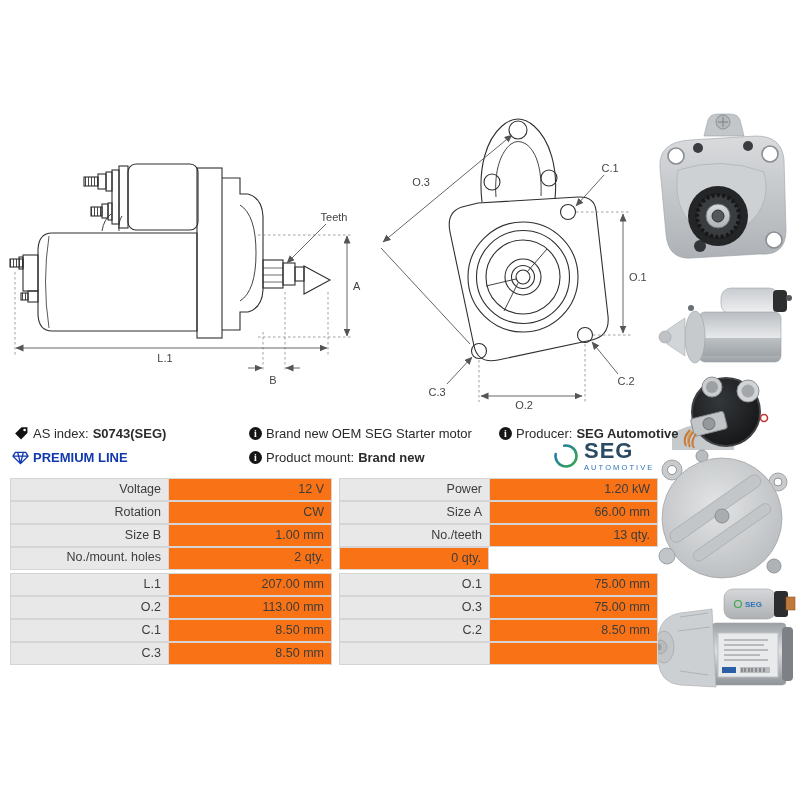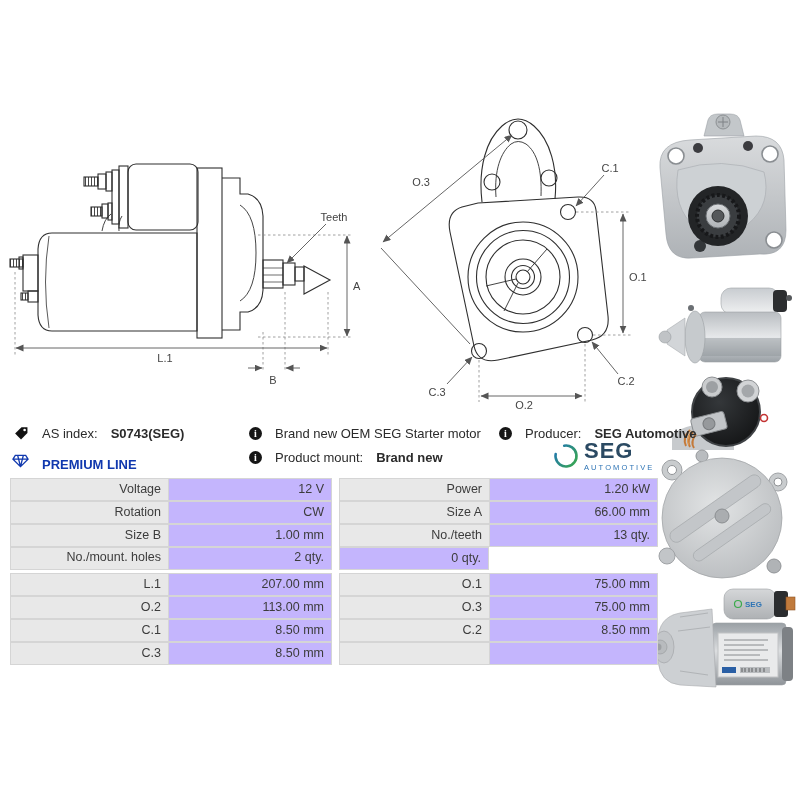--- a/index.html
+++ b/index.html
@@ -1,38 +1,38 @@
 <!DOCTYPE html>
 <html><head>
 <meta charset="utf-8">
 <style>
   html,body{margin:0;padding:0;background:#fff;}
   .page{position:relative;width:800px;height:800px;background:#fff;overflow:hidden;
         font-family:"Liberation Sans",sans-serif;color:#2b2b2b;}
   svg text{font-family:"Liberation Sans",sans-serif;}
 
   
-  .info-item{position:absolute;display:flex;align-items:center;gap:13px;font-size:13px;white-space:nowrap;}
+  .info-item{position:absolute;display:flex;align-items:center;gap:4px;font-size:13px;white-space:nowrap;}
   .info-item b{font-weight:bold;}
   .ic{display:inline-flex;align-items:center;justify-content:center;flex:0 0 auto;}
   .info-dot{width:13px;height:13px;border-radius:50%;background:#161616;color:#fff;
             font-size:10px;font-weight:bold;font-family:"Liberation Serif",serif;line-height:13px;}
-  .premium{color:#1038ae;font-weight:bold;font-size:13px;margin-top:7px;}
+  .premium{color:#1038ae;font-weight:bold;font-size:13px;}
   .seg-logo{position:absolute;left:552px;top:440px;display:flex;align-items:center;gap:4px;}
   .seg-word{display:flex;flex-direction:column;line-height:1;}
   .seg-word .seg{font-size:22px;font-weight:bold;color:#2b4a63;letter-spacing:1px;}
   .seg-word .auto{font-size:7.5px;color:#2e74b5;letter-spacing:2.1px;margin-top:2px;}
 
   
   .specs{position:absolute;left:10px;top:478px;width:648px;}
   .spec-grid{display:grid;grid-template-columns:158px 164px 7px 150px 169px;grid-auto-rows:minmax(23px,auto);row-gap:0;}
   .spec-grid.lower{margin-top:3px;}
   .cell{display:flex;align-items:center;justify-content:flex-end;text-align:right;
         font-size:12.5px;color:#3c3c3c;padding:2px 7px 2px 4px;box-sizing:border-box;
-        border:1px solid #d5d5d5;background:#c4b5fd;line-height:1.15;}
+        border:1px solid #d5d5d5;background:#f97316;line-height:1.15;}
   .cell.lab{background:#e8e8e8;border-right:none;}
   .gapcell{background:transparent;border:none;padding:0;}
 </style>
 </head>
 <body>
 
 <div class="page">
 
   <svg style="position:absolute;left:0;top:100px;" width="660" height="310" viewBox="0 100 660 310">
     <defs>

